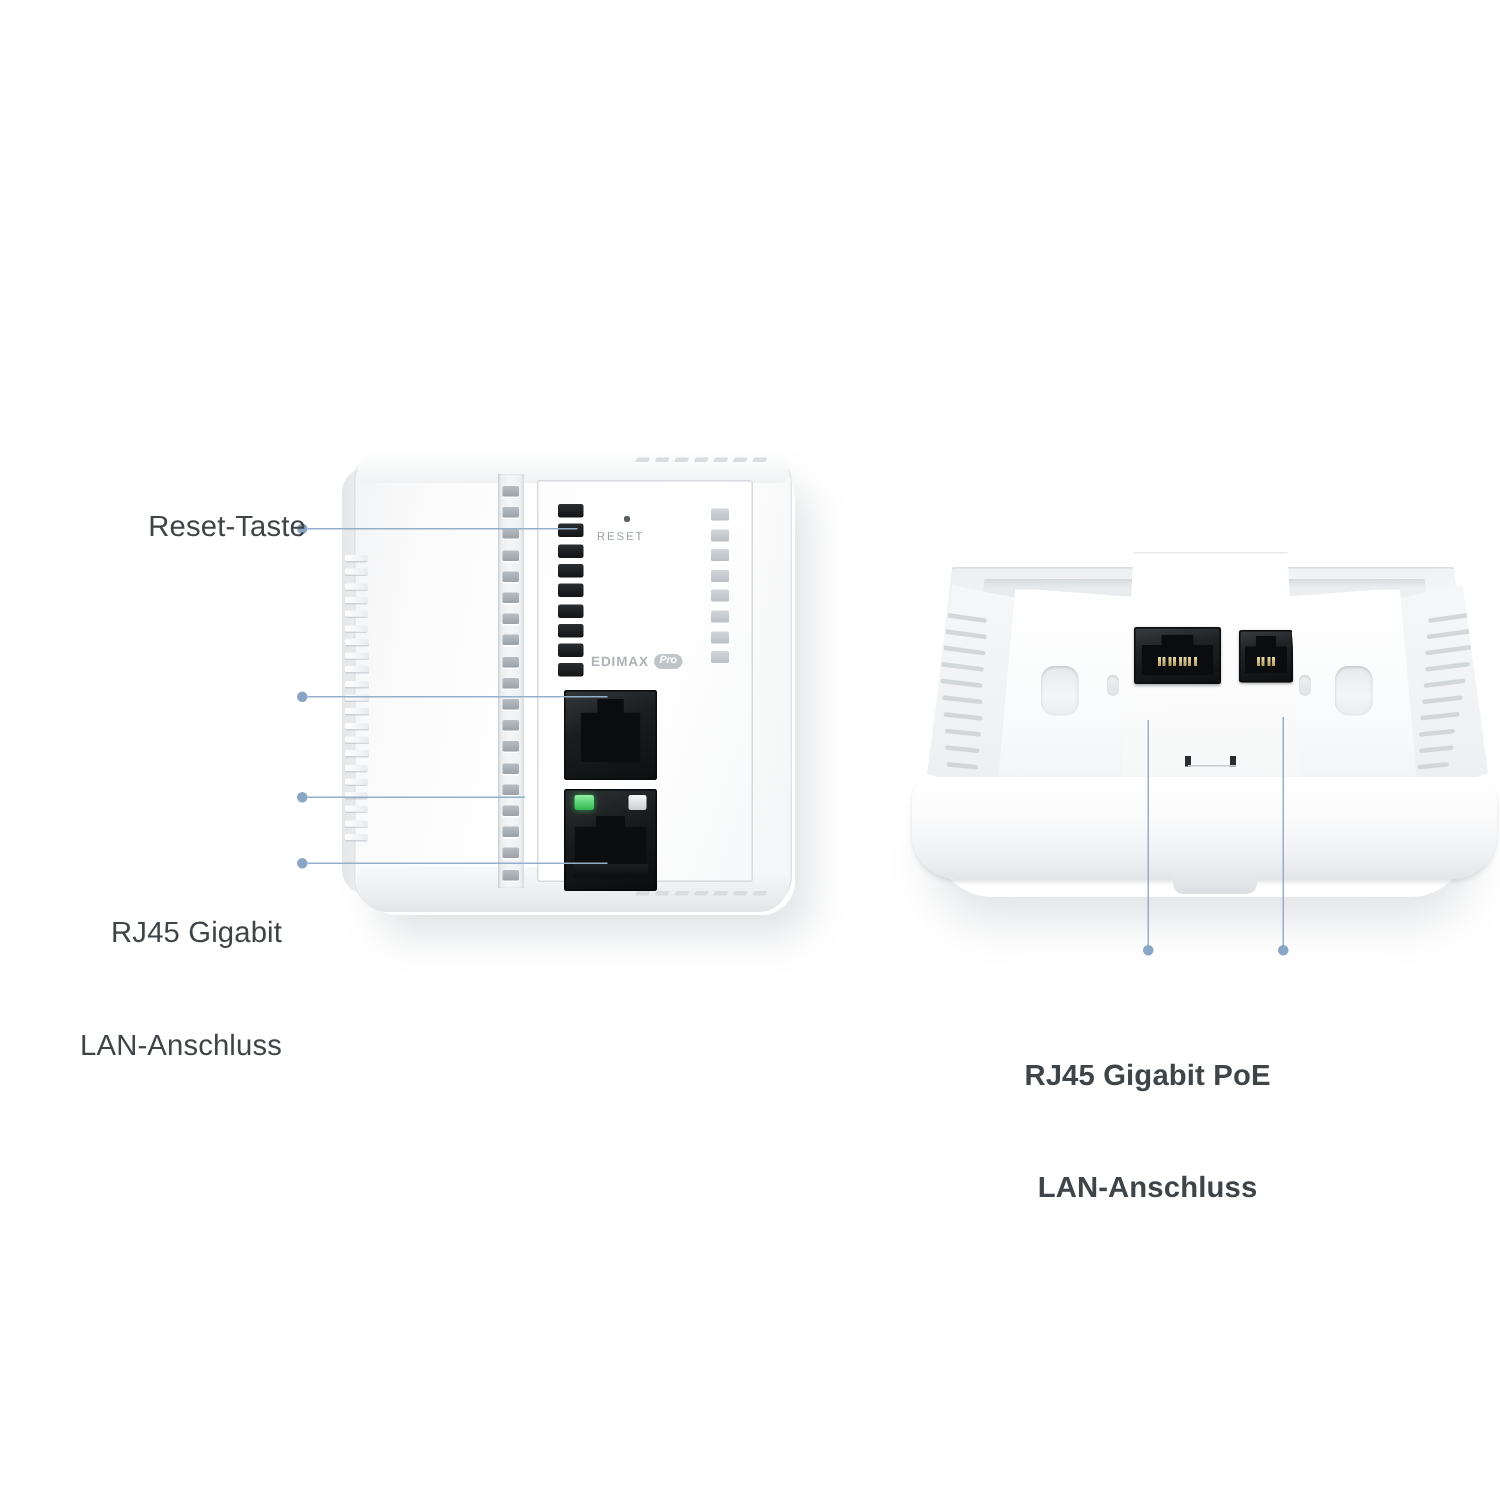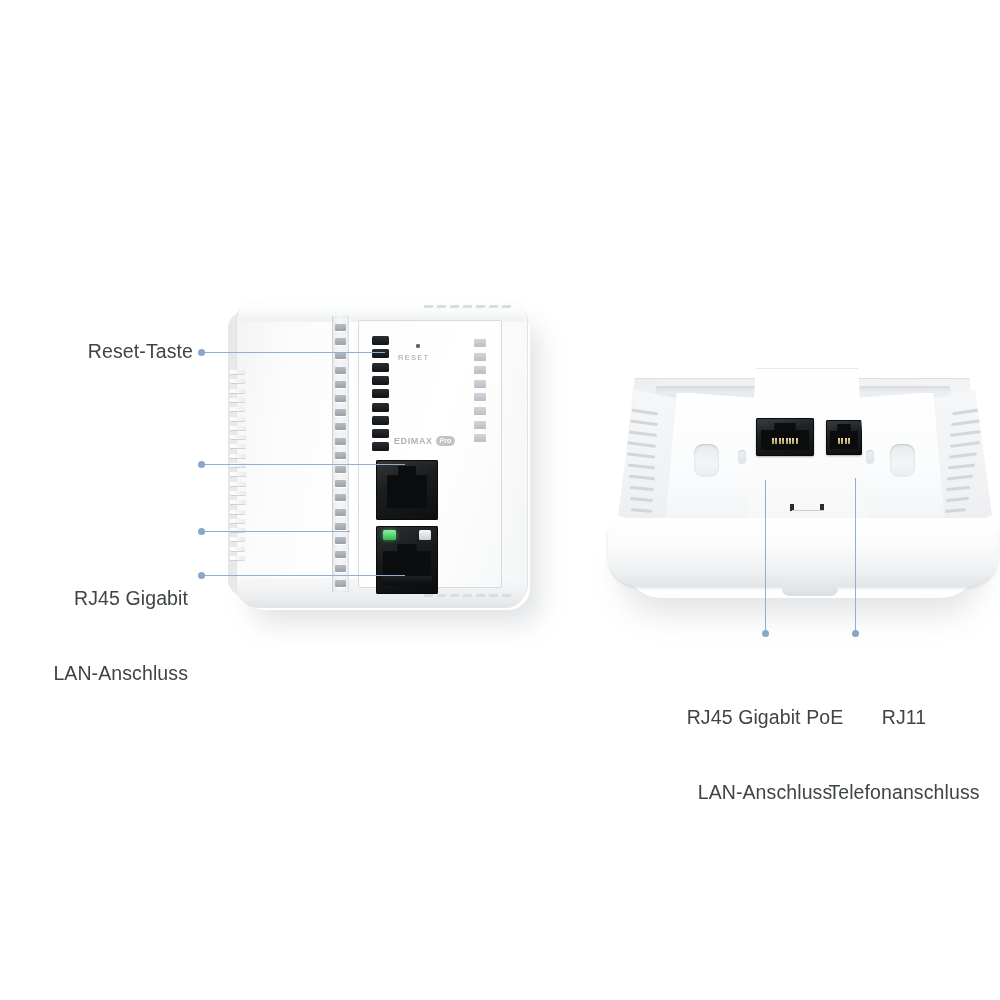--- a/index.html
+++ b/index.html
@@ -16,21 +16,21 @@
   
   .label{
     position:absolute;
     color:#3f4448;
     font-size:19.5px;
     line-height:25px;
     white-space:pre;
     letter-spacing:.1px;
   }
   .label.right-al{text-align:right;}
-  .label.center-al{text-align:center;}
+  .label.center-al{text-align:center;font-weight:bold;}
 
   
   .leader-h{
     position:absolute;
     height:1px;
     background:#93afcc;
   }
   .leader-v{
     position:absolute;
     width:1px;
@@ -515,32 +515,28 @@
 
   <div class="dot" style="left:198px;top:572px;"></div>
   <div class="leader-h" style="left:205px;top:575px;width:200px;"></div>
 
   <div class="leader-v" style="left:765px;top:480px;height:152px;"></div>
   <div class="dot" style="left:762px;top:630px;"></div>
 
   <div class="leader-v" style="left:855px;top:478px;height:154px;"></div>
   <div class="dot" style="left:852px;top:630px;"></div>
 
-  <div class="label right-al" style="left:5px;top:339px;width:188px;">Reset-Taste</div>
-
-
-
-  <div class="label right-al" style="left:0px;top:536px;width:188px;">
+  <div class="label right-al" style="left:16px;top:339px;width:188px;">Reset-Taste</div>
+
+
+
+  <div class="label right-al" style="left:0px;top:560px;width:188px;">
     <div>RJ45 Gigabit</div>
     <div>LAN-Anschluss</div>
   </div>
 
   <div class="label center-al" style="left:608px;top:655px;width:314px;">
     <div>RJ45 Gigabit PoE</div>
     <div>LAN-Anschluss</div>
   </div>
 
-  <div class="label center-al" style="left:808px;top:655px;width:192px;">
-    <div>RJ11</div>
-    <div>Telefonanschluss</div>
-  </div>
 
 </div>
 
 </body></html>

